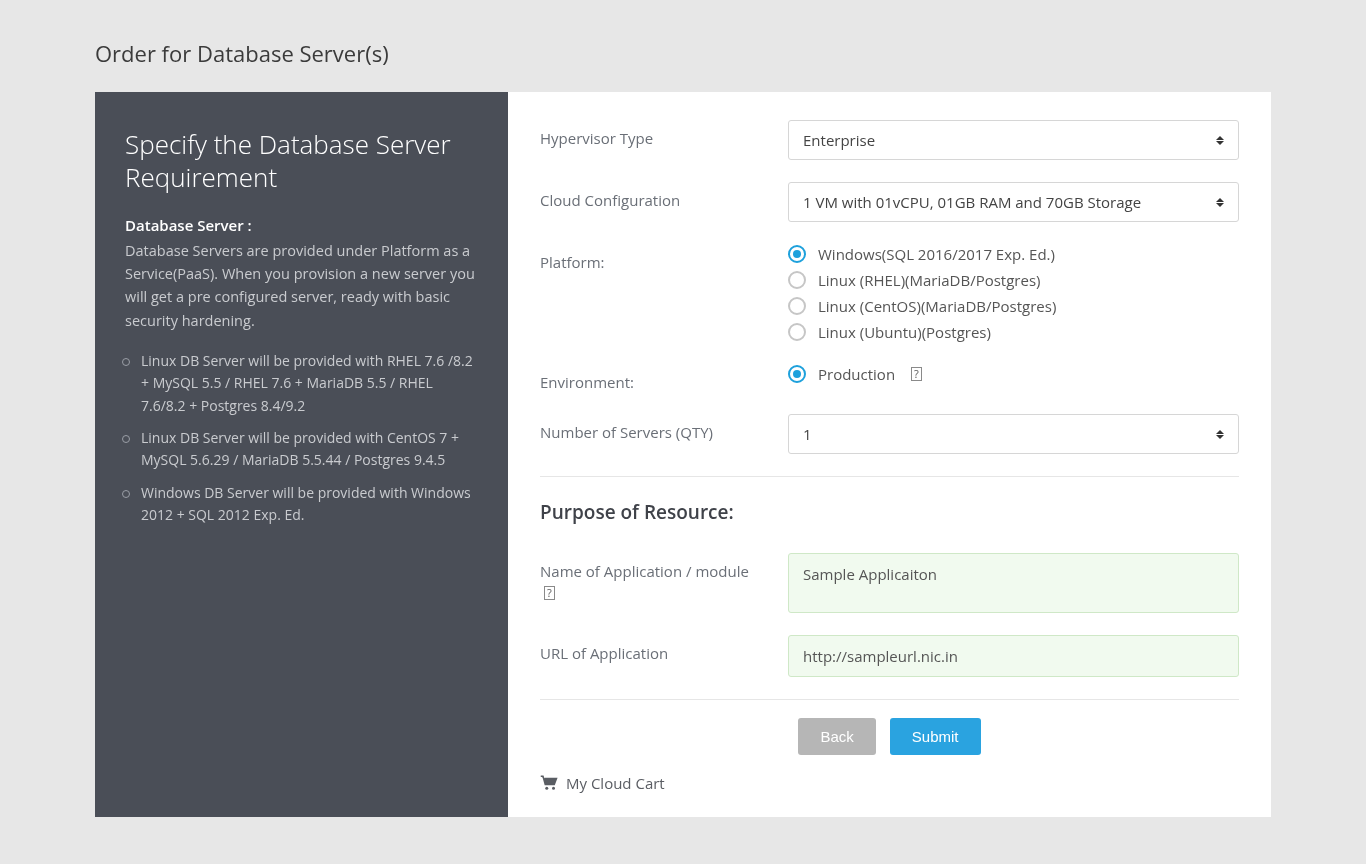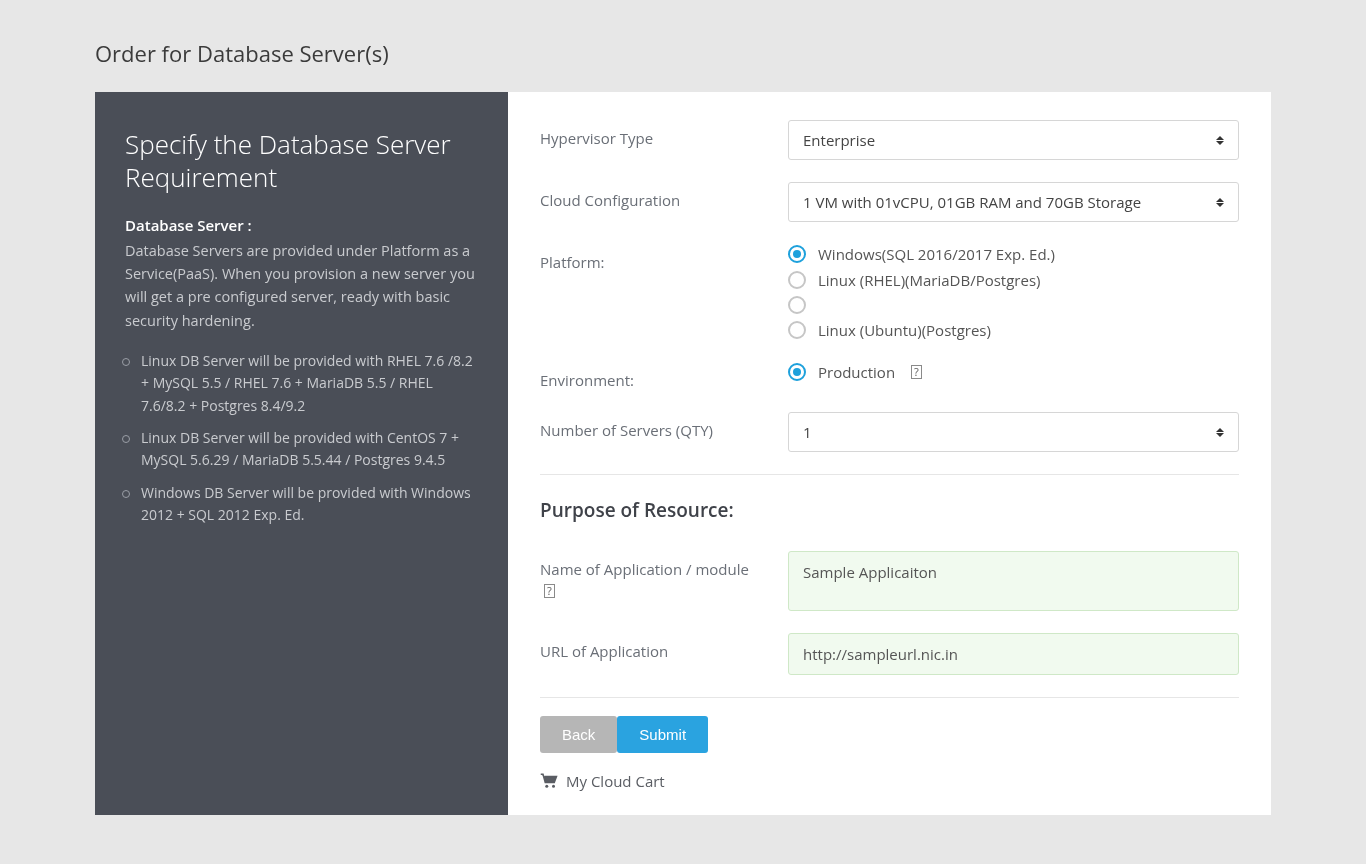--- a/index.html
+++ b/index.html
@@ -152,21 +152,21 @@
     background:#f1faef;
     border-radius:3px;
     min-height:40px;
     padding:10px 14px;
     font-size:15px;
     color:#555;
     width:100%;
   }
   .tall { min-height:60px; align-items:flex-start; }
   .divider { border-top:1px solid #e6e6e6; margin:18px 0 18px 0; }
-  .button-row { display:flex; justify-content:flex-start; }
+  .button-row { display:flex; justify-content:center; gap:14px; }
   .btn {
     border:none; border-radius:3px;
     padding:10px 22px; font-size:15px; cursor:pointer;
     color:#fff;
   }
   .btn-back { background:#b6b6b6; }
   .btn-submit { background:#2aa3e0; }
   .cart-row {
     display:flex; justify-content:flex-start; align-items:center;
     gap:8px; margin-top:18px; color:#5a5d63; font-size:15px;
@@ -221,20 +221,21 @@
             <div class="radio-item selected">
               <span class="radio-dot"></span>
               <span>Windows(SQL 2016/2017 Exp. Ed.)</span>
             </div>
             <div class="radio-item">
               <span class="radio-dot"></span>
               <span>Linux (RHEL)(MariaDB/Postgres)</span>
             </div>
             <div class="radio-item">
               <span class="radio-dot"></span>
+              <span>Linux (CentOS)(MariaDB/Postgres)</span>
             </div>
             <div class="radio-item">
               <span class="radio-dot"></span>
               <span>Linux (Ubuntu)(Postgres)</span>
             </div>
           </div>
         </div>
       </div>
 
       <div class="form-row">

